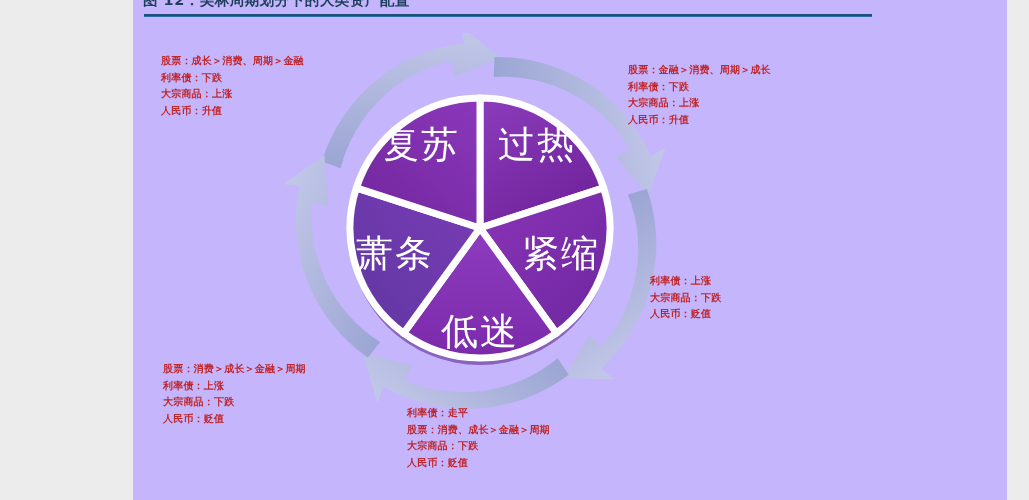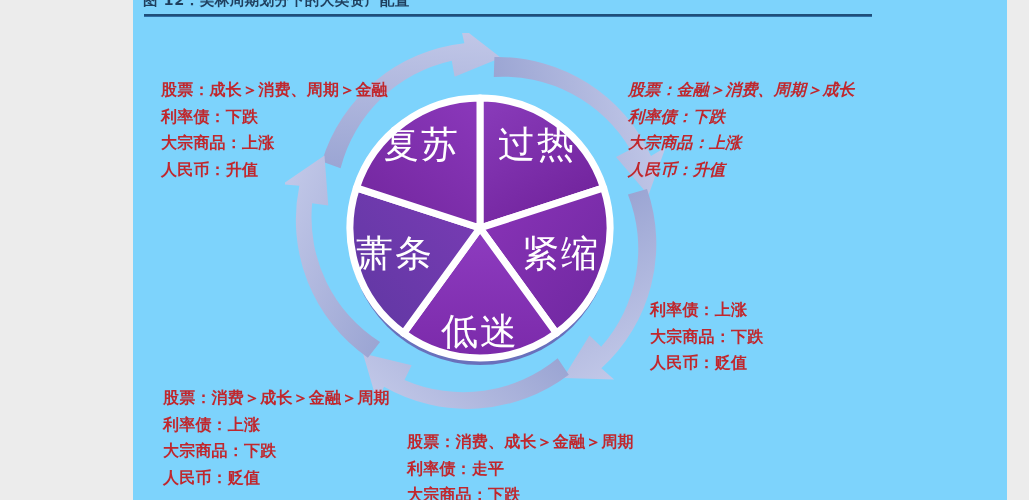--- a/index.html
+++ b/index.html
@@ -16,21 +16,21 @@
     font-family: "DejaVu Sans", "Liberation Sans", sans-serif;
   }
 
   
   #page {
     position: absolute;
     left: 133px;
     top: 0;
     width: 874px;
     height: 500px;
-    background: #7dd3fc;
+    background: #c4b5fd;
   }
 
   
   #fig-title {
     position: absolute;
     left: 10px;
     top: -9px;
     width: 740px;
     font-size: 14.5px;
     font-weight: bold;
@@ -66,31 +66,30 @@
     fill: #ffffff;
     text-anchor: middle;
     dominant-baseline: middle;
     letter-spacing: 2px;
   }
 
   
   .note {
     position: absolute;
     color: #c0272d;
-    font-size: 16px;
+    font-size: 10px;
     font-weight: bold;
     line-height: 1.67;
     white-space: nowrap;
     font-family: "DejaVu Sans", "Liberation Sans", sans-serif;
-    margin-top: 24px;
   }
   .note div { letter-spacing: .2px; }
 
   #note-recovery   { left: 28px;  top: 53px;  }
-  #note-overheat   { left: 495px; top: 53px; font-style: italic;  }
+  #note-overheat   { left: 495px; top: 62px;  }
   #note-tighten    { left: 517px; top: 273px; }
   #note-depression { left: 30px;  top: 361px; }
   #note-slump      { left: 274px; top: 405px; }
 </style>
 </head>
 <body>
 
 <div id="page">
 
   <div id="fig-title">图 12：美林周期划分下的大类资产配置</div>
@@ -219,19 +218,19 @@
   </div>
 
   <div class="note" id="note-depression">
     <div>股票：消费＞成长＞金融＞周期</div>
     <div>利率债：上涨</div>
     <div>大宗商品：下跌</div>
     <div>人民币：贬值</div>
   </div>
 
   <div class="note" id="note-slump">
+    <div>利率债：走平</div>
     <div>股票：消费、成长＞金融＞周期</div>
-    <div>利率债：走平</div>
     <div>大宗商品：下跌</div>
     <div>人民币：贬值</div>
   </div>
 
 </div>
 
 </body></html>

